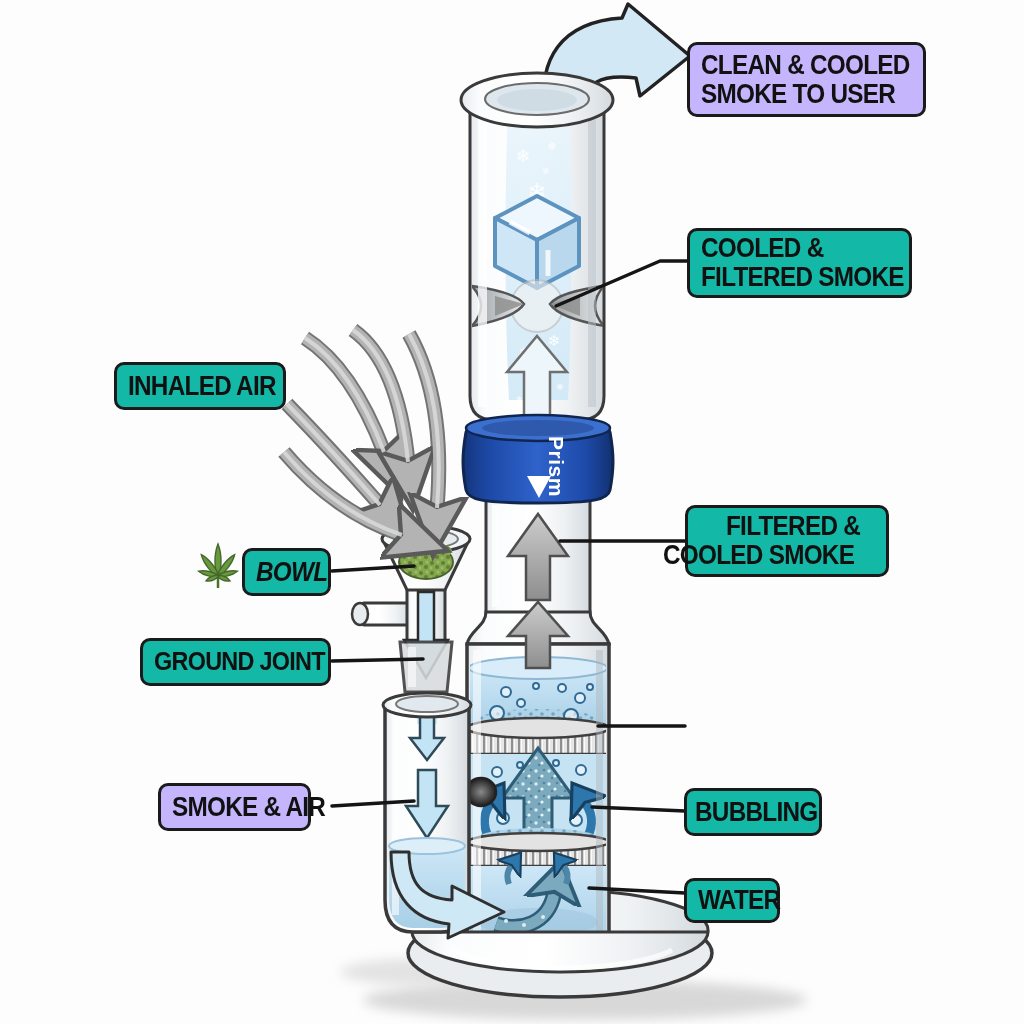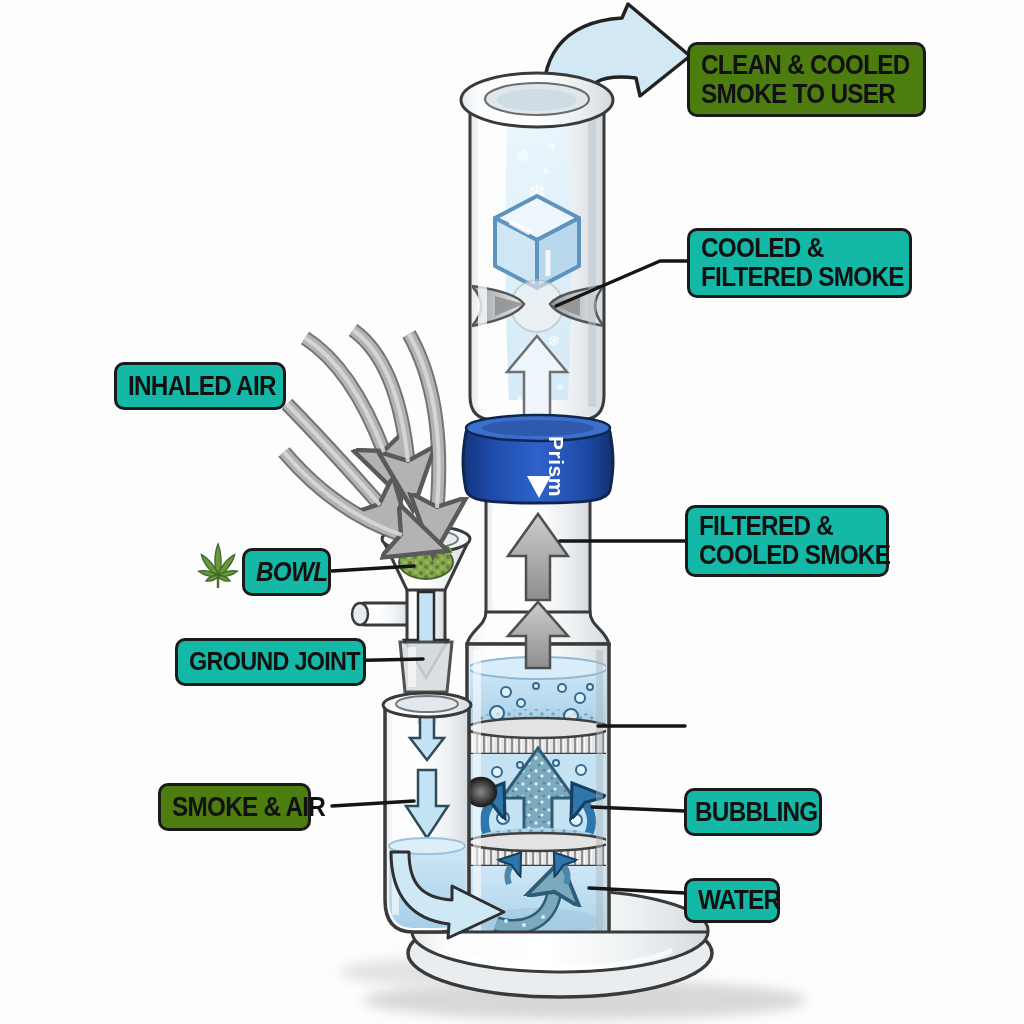--- a/index.html
+++ b/index.html
@@ -5,22 +5,22 @@
   html,body{margin:0;padding:0;background:#ffffff;}
   #canvas{position:relative;width:1024px;height:1024px;background:#fdfdfd;overflow:hidden;
           font-family:"Liberation Sans",sans-serif;}
   #diagram-svg{position:absolute;left:0;top:0;}
   .label{position:absolute;border:3px solid #1a1a1a;border-radius:10px;
          display:flex;flex-direction:column;justify-content:center;
          padding:2px 11px;box-sizing:border-box;color:#111;
          font-weight:bold;letter-spacing:-0.8px;line-height:1.07;}
   .label .scale{transform:scaleX(0.9);transform-origin:left center;white-space:nowrap;}
   .gray-bg{background:#14b8a6;}
-  .blue-bg{background:#4d7c0f;}
-  .fs27{font-size:27px;} .fs26{font-size:26px;margin-left:35px;}
+  .blue-bg{background:#c4b5fd;}
+  .fs27{font-size:27px;} .fs26{font-size:26px;}
 </style>
 </head>
 <body>
 
 <div id="canvas">
 
 <svg id="diagram-svg" width="1024" height="1024" viewBox="0 0 1024 1024">
 <defs>
   <linearGradient id="glassH" x1="0" y1="0" x2="1" y2="0">
     <stop offset="0" stop-color="#e7ebee"></stop>
@@ -342,21 +342,21 @@
 </div>
 
 <div class="label gray-bg fs27" style="left:242px;top:548px;width:89px;height:48px;font-style:italic;">
   <div class="scale"><span>BOWL</span></div>
 </div>
 
 <div class="label gray-bg fs26" style="left:140px;top:638px;width:191px;height:48px;">
   <div class="scale"><span>GROUND JOINT</span></div>
 </div>
 
-<div class="label gray-bg fs27" style="left:685px;top:505px;width:204px;height:72px;">
+<div class="label gray-bg fs27" style="left:685px;top:505px;width:204px;height:72px;align-items:flex-end;">
   <div class="scale"><span>FILTERED &amp;</span></div>
   <div class="scale"><span>COOLED SMOKE</span></div>
 </div>
 
 
 <div class="label blue-bg fs27" style="left:158px;top:783px;width:153px;height:48px;">
   <div class="scale"><span>SMOKE &amp; AIR</span></div>
 </div>
 
 <div class="label gray-bg fs27" style="left:684px;top:788px;width:138px;height:48px;padding-left:8px;">

